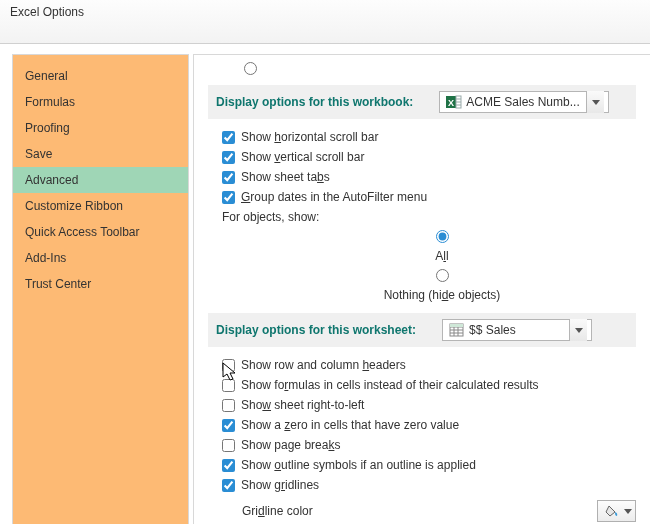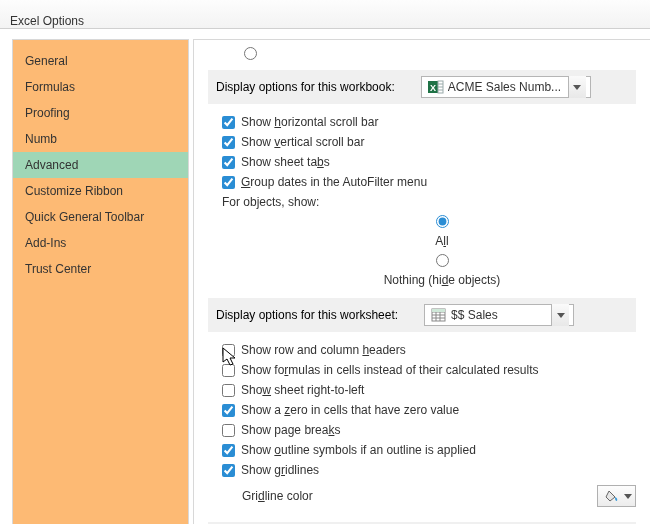--- a/index.html
+++ b/index.html
@@ -7,24 +7,24 @@
     margin: 0;
     font-family: "Segoe UI", Tahoma, sans-serif;
     font-size: 12px;
     background: #fff;
     color: #333;
     width: 650px;
     height: 524px;
     overflow: hidden;
   }
   .titlebar {
-    height: 23px;
+    height: 44px;
     background: linear-gradient(#fdfdfd, #f3f3f3);
     border-bottom: 1px solid #d0d0d0;
-    padding: 14px 10px;
+    padding: 5px 10px;
     font-size: 12px;
     color: #333;
   }
   .container {
     display: flex;
     height: calc(524px - 28px);
   }
   .sidebar {
     width: 177px;
     border: 1px solid #d8d8d8;
@@ -65,22 +65,22 @@
   }
   .section-header {
     background: #f0f0f0;
     display: flex;
     align-items: center;
     padding: 6px 8px;
     margin: 8px 0 8px 0;
     gap: 10px;
   }
   .section-title {
-    font-weight: normal;
-    color: #000000;
+    font-weight: bold;
+    color: #0f766e;
     flex: 0 0 auto;
   }
   .dropdown {
     display: inline-flex;
     align-items: center;
     border: 1px solid #b5b5b5;
     background: #fff;
     height: 22px;
     padding: 0 4px 0 6px;
     min-width: 140px;
@@ -139,24 +139,24 @@
 <div class="titlebar">
   <span>Excel Options</span>
 </div>
 
 <div class="container">
 
   <div class="sidebar">
     <div class="sidebar-item"><span>General</span></div>
     <div class="sidebar-item"><span>Formulas</span></div>
     <div class="sidebar-item"><span>Proofing</span></div>
-    <div class="sidebar-item"><span>Numb</span></div>
+    <div class="sidebar-item"><span>Save</span></div>
     <div class="sidebar-item selected"><span>Advanced</span></div>
     <div class="sidebar-item"><span>Customize Ribbon</span></div>
-    <div class="sidebar-item"><span>Quick General Toolbar</span></div>
+    <div class="sidebar-item"><span>Quick Access Toolbar</span></div>
     <div class="sidebar-item"><span>Add-Ins</span></div>
     <div class="sidebar-item"><span>Trust Center</span></div>
   </div>
 
   <div class="content-wrap">
     <div class="content">
 
       <div class="cutoff-row">
         <input type="radio" style="">
       </div>

